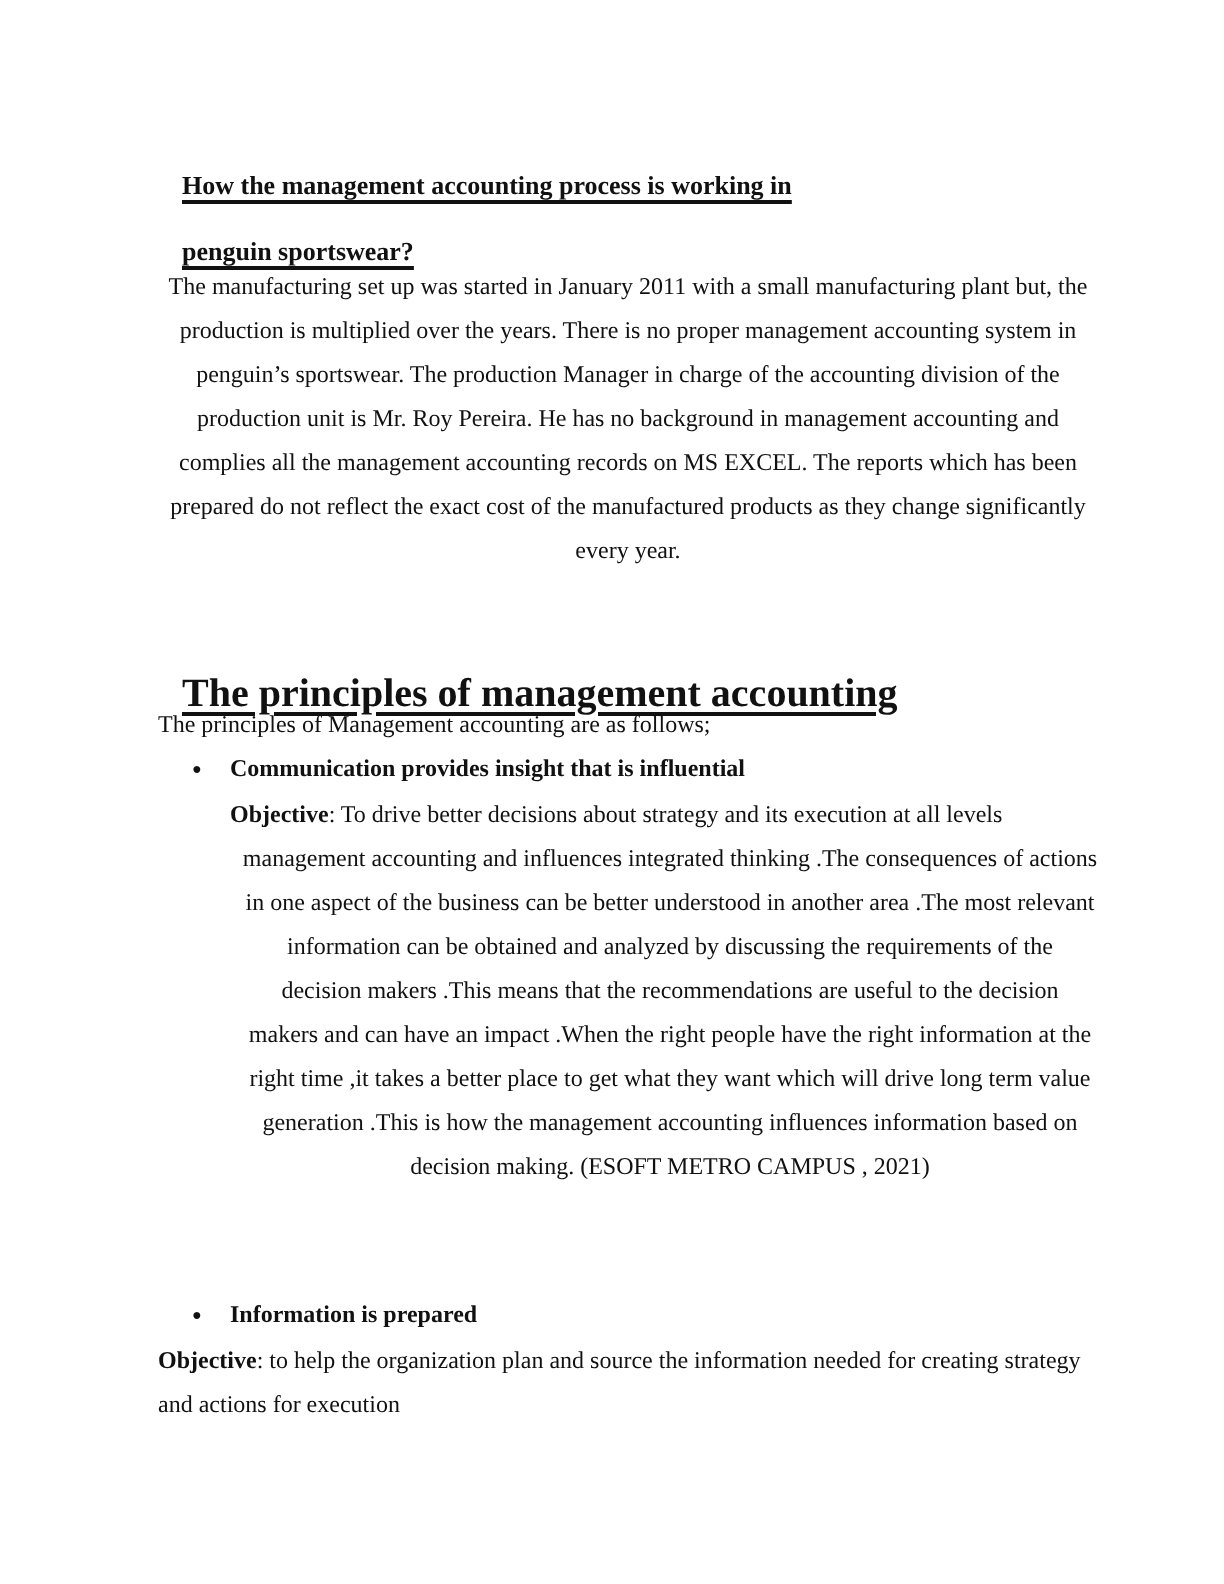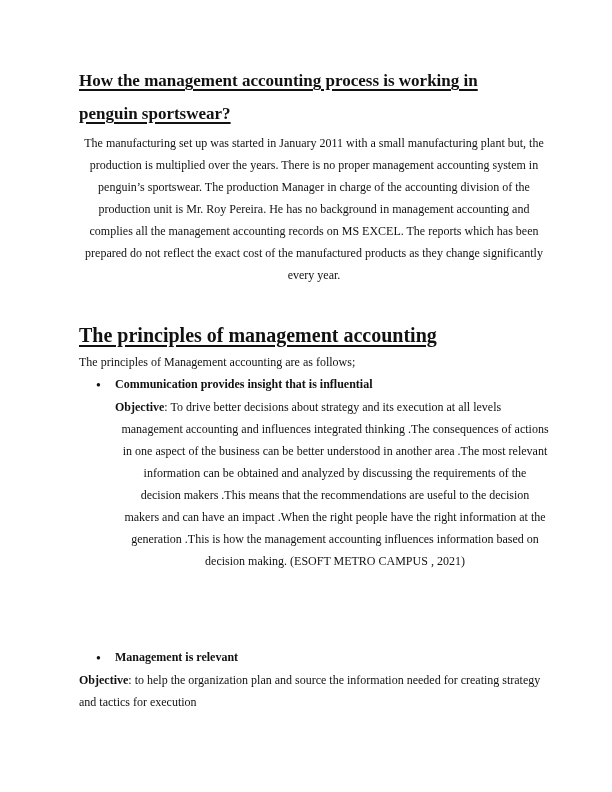--- a/index.html
+++ b/index.html
@@ -1,24 +1,24 @@
 <!DOCTYPE html>
 <html><head>
 <meta charset="utf-8">
 <style>
   html, body { margin: 0; padding: 0; background: #ffffff; }
   body { width: 612px; height: 792px; position: relative; overflow: hidden;
          font-family: "Liberation Serif", "DejaVu Serif", serif; color: #111; }
   .page { position: absolute; left: 0; top: 0; width: 612px; height: 792px; background: #fff; }
-  .h1 { position: absolute; left: 79px; font-weight: bold; font-size: 17px;
+  .h1 { position: absolute; left: 79px; font-weight: bold; font-size: 13px;
         text-decoration: underline; text-decoration-thickness: 1.5px; text-underline-offset: 3px;
-        margin: 0; line-height: 22px; white-space: nowrap; }
+        margin: 12px; line-height: 22px; white-space: nowrap; }
   .h2 { position: absolute; left: 79px; font-weight: bold; font-size: 20px;
         text-decoration: underline; text-decoration-thickness: 1.5px; text-underline-offset: 3px;
-        margin: 0; line-height: 24px; white-space: nowrap; }
+        margin: 12px; line-height: 24px; white-space: nowrap; }
   .para { position: absolute; left: 79px; width: 470px; font-size: 12px; line-height: 22px; margin: 0; }
   .line { display: block; white-space: nowrap; height: 22px; text-align: center; }
   .bullet { position: absolute; left: 96px; font-size: 12px; line-height: 16px; font-weight: bold; white-space: nowrap; }
   .bullet .dot { display: inline-block; width: 19px; font-weight: normal; }
   .obj { position: absolute; left: 79px; font-size: 12px; line-height: 22px; white-space: nowrap; }
   .obj b { font-weight: bold; }
   .indent { position: absolute; left: 115px; width: 440px; font-size: 12px; line-height: 22.2px; margin: 0; }
 </style>
 </head>
 <body>
@@ -47,25 +47,26 @@
   </div>
   <div class="obj" style="top:396px;margin-left:36px;">
     <b>Objective</b><span>: To drive better decisions about strategy and its execution at all levels</span>
   </div>
   <div class="indent" style="top:418px;">
     <span class="line">management accounting and influences integrated thinking .The consequences of actions</span>
     <span class="line">in one aspect of the business can be better understood in another area .The most relevant</span>
     <span class="line">information can be obtained and analyzed by discussing the requirements of the</span>
     <span class="line">decision makers .This means that the recommendations are useful to the decision</span>
     <span class="line">makers and can have an impact .When the right people have the right information at the</span>
+    <span class="line">right time ,it takes a better place to get what they want  which will drive long term value</span>
     <span class="line">generation .This is how the management accounting influences information based on</span>
     <span class="line">decision making. (ESOFT METRO CAMPUS , 2021)</span>
   </div>
 
   <div class="bullet" style="top:649px;">
-    <span class="dot" style="font-size:8px; vertical-align:1px;">●</span><span>Management is relevant</span>
+    <span class="dot" style="font-size:8px; vertical-align:1px;">●</span><span>Information is prepared</span>
   </div>
   <div class="obj" style="top:669px;">
     <b>Objective</b><span>: to help the organization plan and source the information needed for creating strategy</span>
   </div>
-  <div class="obj" style="top:691px;">and tactics for execution</div>
+  <div class="obj" style="top:691px;">and actions for execution</div>
 
 </div>
 
 </body></html>

